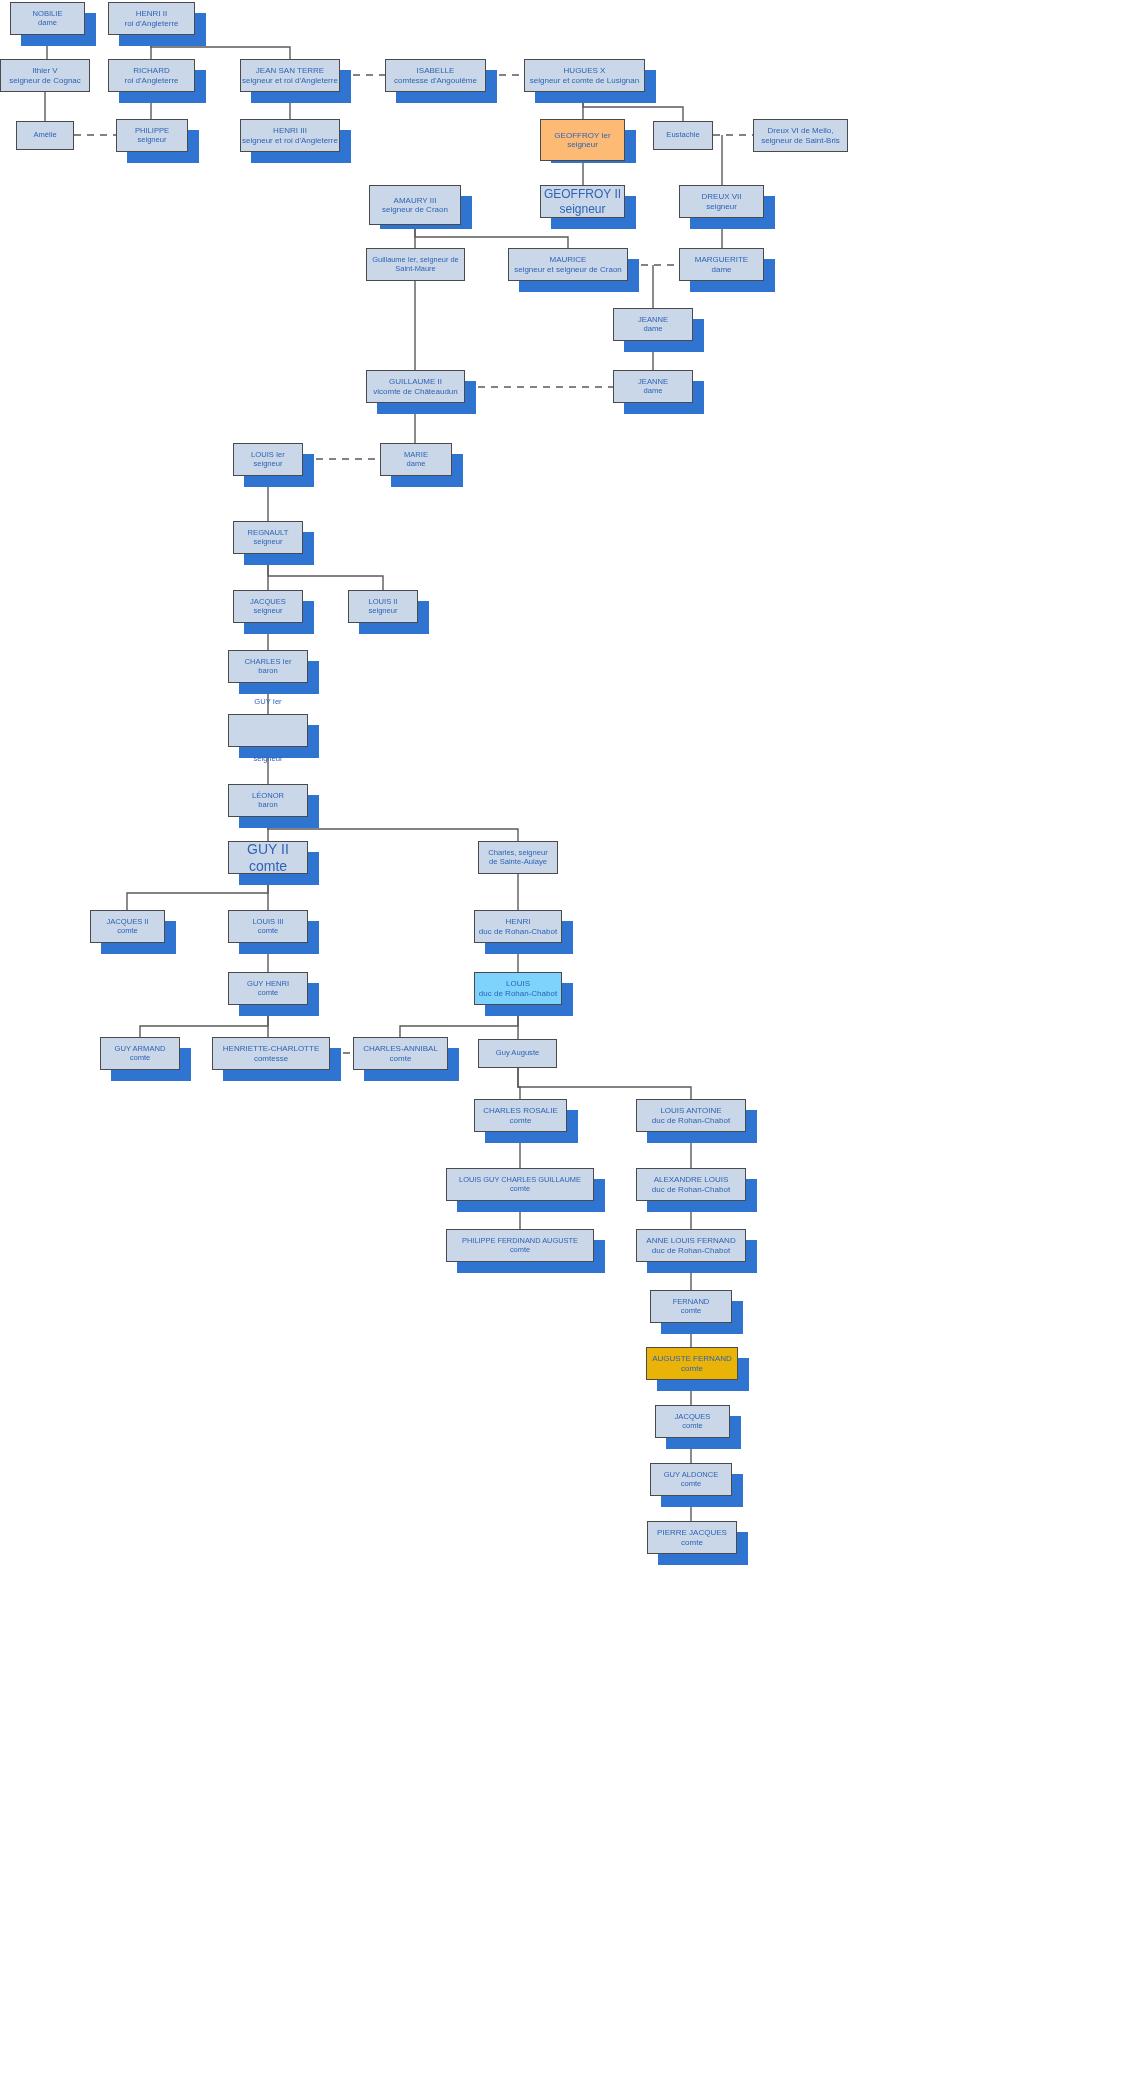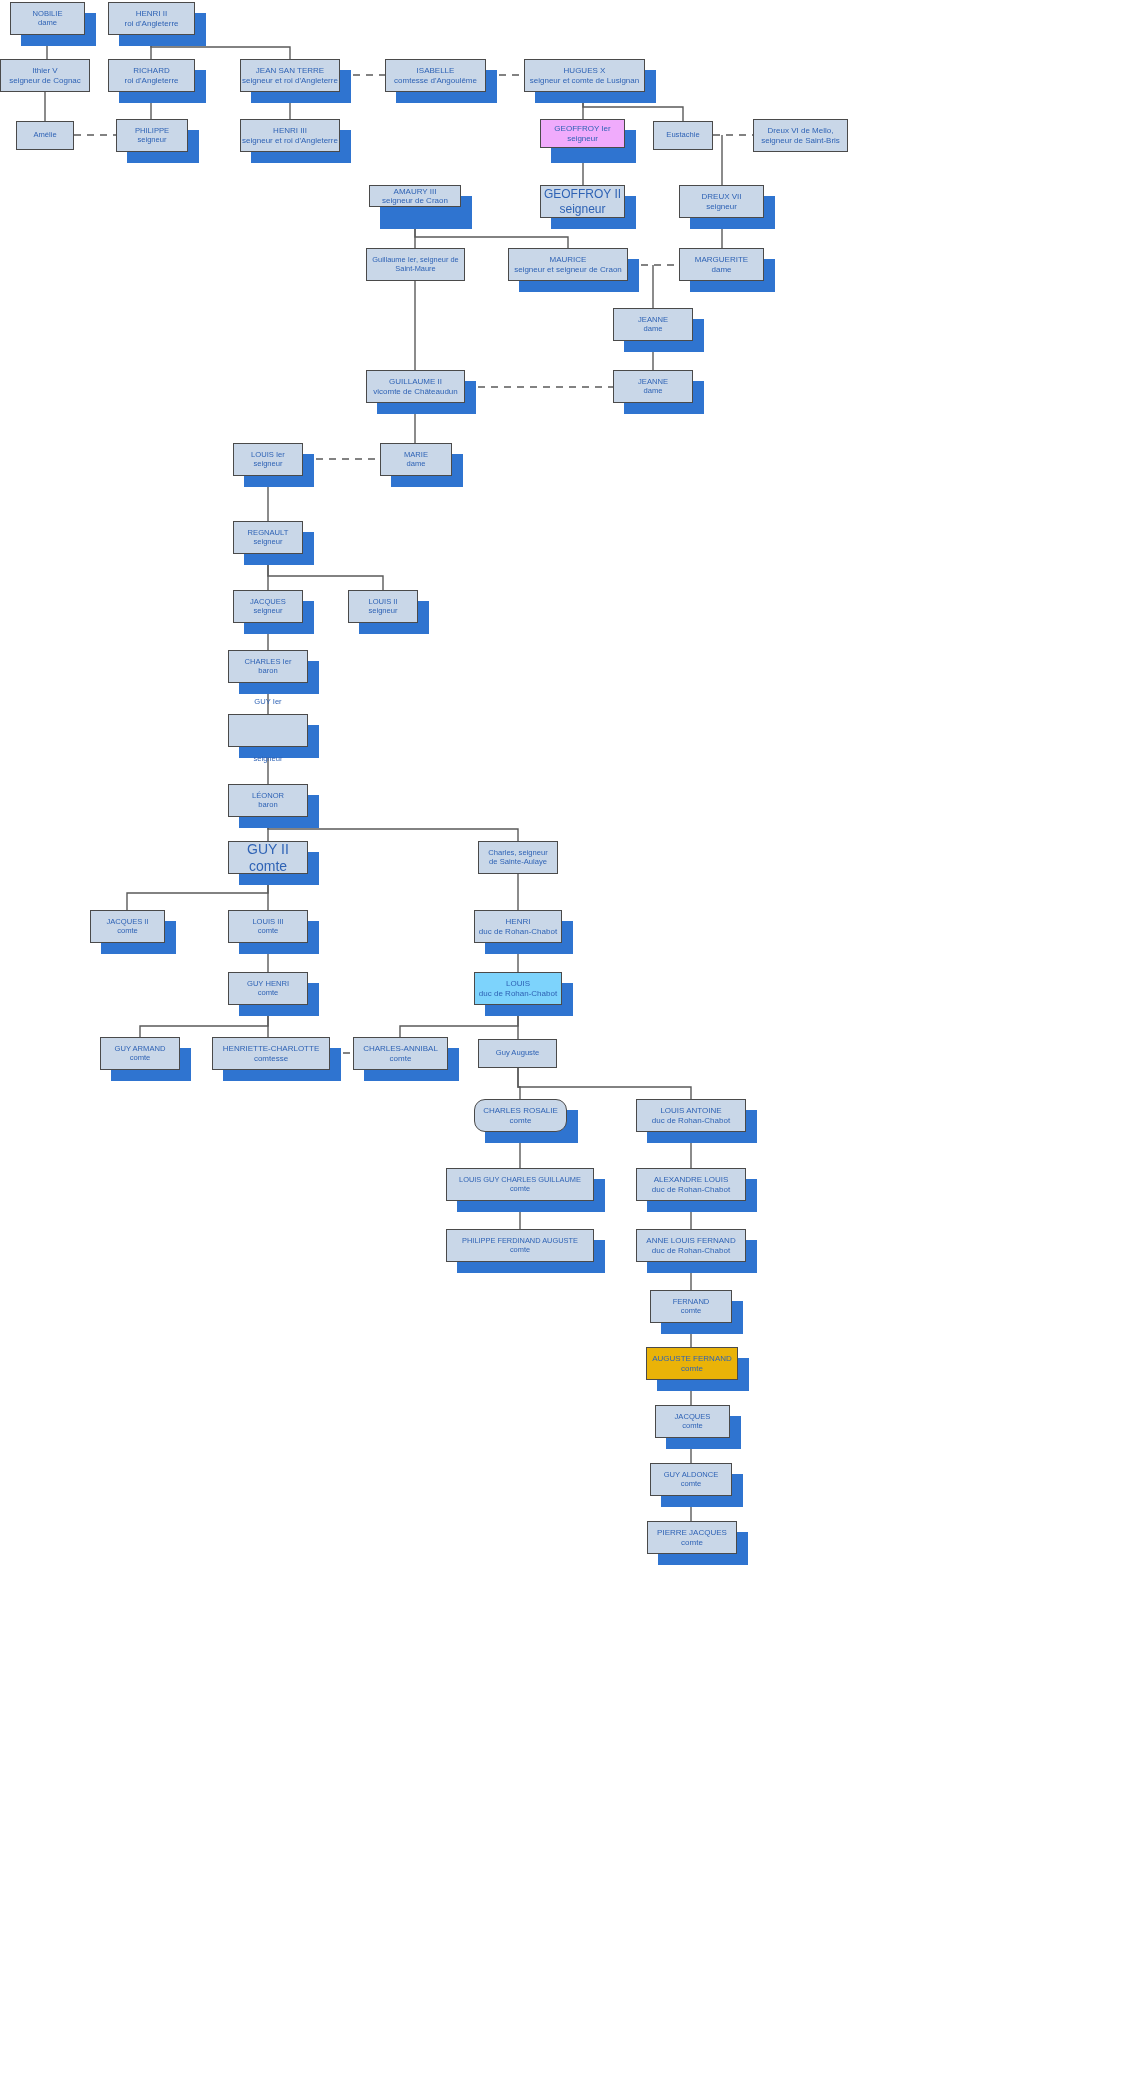--- a/index.html
+++ b/index.html
@@ -113,33 +113,33 @@
     <div class="node" style="left: 116px; top: 119px; width: 72px; height: 33px; background: rgb(201, 215, 232); border-color: rgb(74, 74, 74); color: rgb(47, 99, 181); font-size: 7.6px;">
       <span class="nm">PHILIPPE</span>
       <span class="ti">seigneur</span>
     </div>
     <div class="shadow" style="left: 251px; top: 130px; width: 100px; height: 33px; background: rgb(47, 116, 208);"></div>
     <div class="node" style="left: 240px; top: 119px; width: 100px; height: 33px; background: rgb(201, 215, 232); border-color: rgb(74, 74, 74); color: rgb(47, 99, 181); font-size: 8px;">
       <span class="nm">HENRI III</span>
       <span class="ti">seigneur et roi d'Angleterre</span>
     </div>
     <div class="shadow" style="left: 551px; top: 130px; width: 85px; height: 33px; background: rgb(47, 116, 208);"></div>
-    <div class="node" style="left: 540px; top: 119px; width: 85px; height: 29px; background: #f0abfc; border-color: rgb(74, 74, 74); color: rgb(47, 99, 181); font-size: 8px;">
+    <div class="node" style="left: 540px; top: 119px; width: 85px; height: 42px; background: #fdba74; border-color: rgb(74, 74, 74); color: rgb(47, 99, 181); font-size: 8px;">
       <span class="nm">GEOFFROY Ier</span>
       <span class="ti">seigneur</span>
     </div>
     <div class="node" style="left: 653px; top: 121px; width: 60px; height: 29px; background: rgb(201, 215, 232); border-color: rgb(74, 74, 74); color: rgb(47, 99, 181); font-size: 7.6px;">
       <span class="nm">Eustachie</span>
     </div>
     <div class="node" style="left: 753px; top: 119px; width: 95px; height: 33px; background: rgb(201, 215, 232); border-color: rgb(74, 74, 74); color: rgb(47, 99, 181); font-size: 8px;">
       <span class="nm">Dreux VI de Mello,</span>
       <span class="ti">seigneur de Saint-Bris</span>
     </div>
     <div class="shadow" style="left: 380px; top: 196px; width: 92px; height: 33px; background: rgb(47, 116, 208);"></div>
-    <div class="node" style="left: 369px; top: 185px; width: 92px; height: 22px; background: rgb(201, 215, 232); border-color: rgb(74, 74, 74); color: rgb(47, 99, 181); font-size: 8px;">
+    <div class="node" style="left: 369px; top: 185px; width: 92px; height: 40px; background: rgb(201, 215, 232); border-color: rgb(74, 74, 74); color: rgb(47, 99, 181); font-size: 8px;">
       <span class="nm">AMAURY III</span>
       <span class="ti">seigneur de Craon</span>
     </div>
     <div class="shadow" style="left: 551px; top: 196px; width: 85px; height: 33px; background: rgb(47, 116, 208);"></div>
     <div class="node" style="left: 540px; top: 185px; width: 85px; height: 33px; background: rgb(201, 215, 232); border-color: rgb(74, 74, 74); color: rgb(47, 99, 181); font-size: 12px;">
       <span class="nm">GEOFFROY II</span>
       <span class="ti">seigneur</span>
     </div>
     <div class="shadow" style="left: 690px; top: 196px; width: 85px; height: 33px; background: rgb(47, 116, 208);"></div>
     <div class="node" style="left: 679px; top: 185px; width: 85px; height: 33px; background: rgb(201, 215, 232); border-color: rgb(74, 74, 74); color: rgb(47, 99, 181); font-size: 8px;">
@@ -261,21 +261,21 @@
     </div>
     <div class="shadow" style="left: 364px; top: 1048px; width: 95px; height: 33px; background: rgb(47, 116, 208);"></div>
     <div class="node" style="left: 353px; top: 1037px; width: 95px; height: 33px; background: rgb(201, 215, 232); border-color: rgb(74, 74, 74); color: rgb(47, 99, 181); font-size: 8px;">
       <span class="nm">CHARLES-ANNIBAL</span>
       <span class="ti">comte</span>
     </div>
     <div class="node" style="left: 478px; top: 1039px; width: 79px; height: 29px; background: rgb(201, 215, 232); border-color: rgb(74, 74, 74); color: rgb(47, 99, 181); font-size: 7.6px;">
       <span class="nm">Guy Auguste</span>
     </div>
     <div class="shadow" style="left: 485px; top: 1110px; width: 93px; height: 33px; background: rgb(47, 116, 208);"></div>
-    <div class="node" style="left: 474px; top: 1099px; width: 93px; height: 33px; background: rgb(201, 215, 232); border-color: rgb(74, 74, 74); color: rgb(47, 99, 181); font-size: 8px; border-radius: 11px;">
+    <div class="node" style="left: 474px; top: 1099px; width: 93px; height: 33px; background: rgb(201, 215, 232); border-color: rgb(74, 74, 74); color: rgb(47, 99, 181); font-size: 8px;">
       <span class="nm">CHARLES ROSALIE</span>
       <span class="ti">comte</span>
     </div>
     <div class="shadow" style="left: 647px; top: 1110px; width: 110px; height: 33px; background: rgb(47, 116, 208);"></div>
     <div class="node" style="left: 636px; top: 1099px; width: 110px; height: 33px; background: rgb(201, 215, 232); border-color: rgb(74, 74, 74); color: rgb(47, 99, 181); font-size: 8px;">
       <span class="nm">LOUIS ANTOINE</span>
       <span class="ti">duc de Rohan-Chabot</span>
     </div>
     <div class="shadow" style="left: 457px; top: 1179px; width: 148px; height: 33px; background: rgb(47, 116, 208);"></div>
     <div class="node" style="left: 446px; top: 1168px; width: 148px; height: 33px; background: rgb(201, 215, 232); border-color: rgb(74, 74, 74); color: rgb(47, 99, 181); font-size: 7.4px;">

